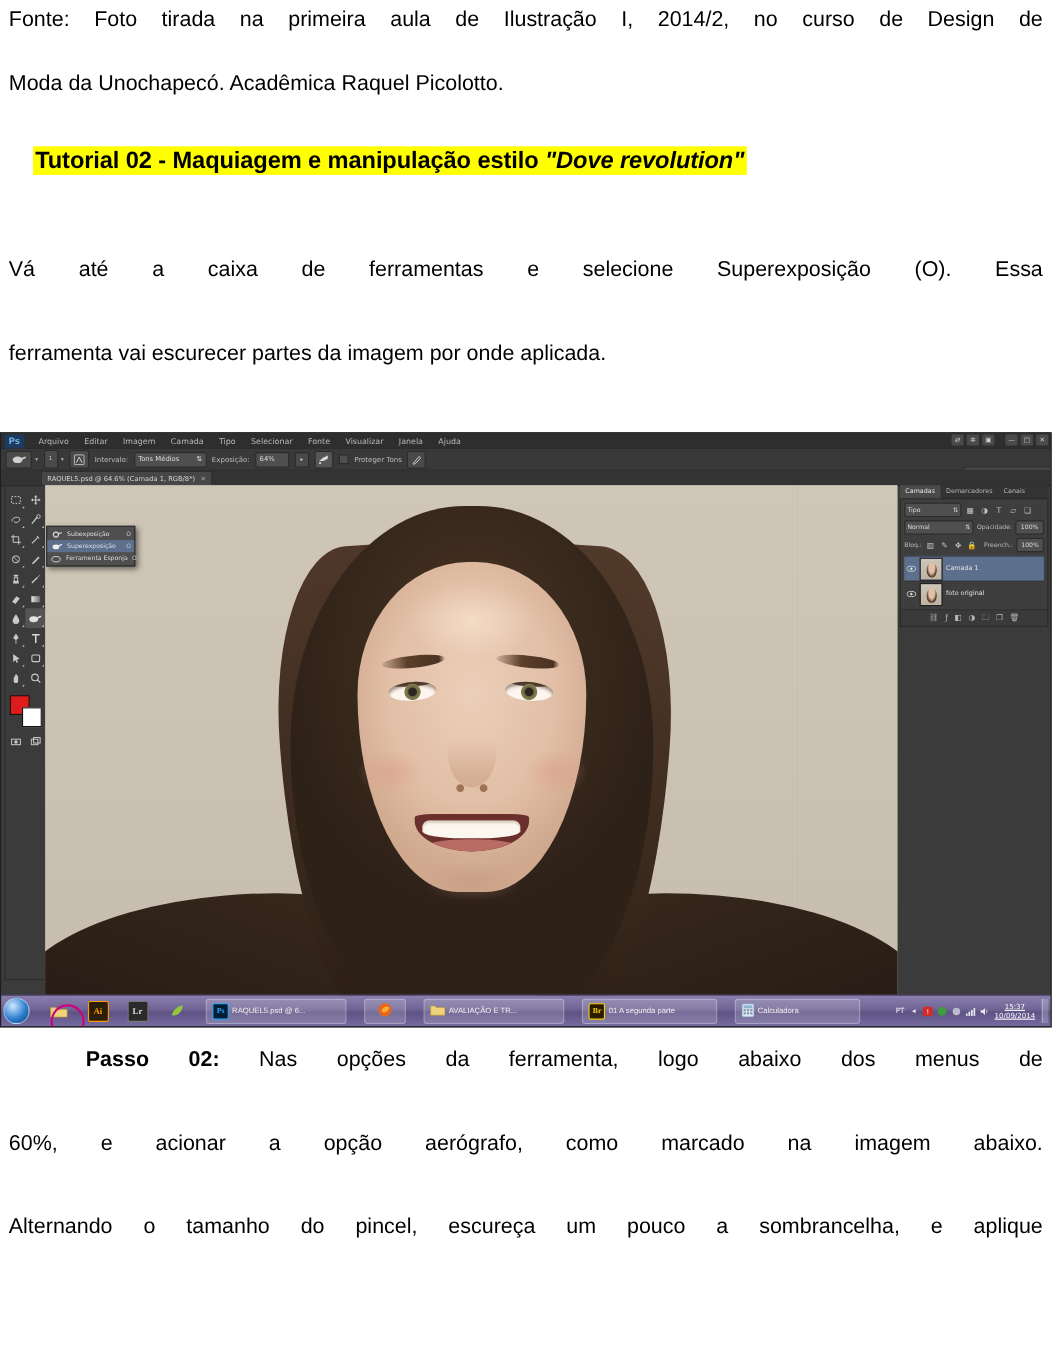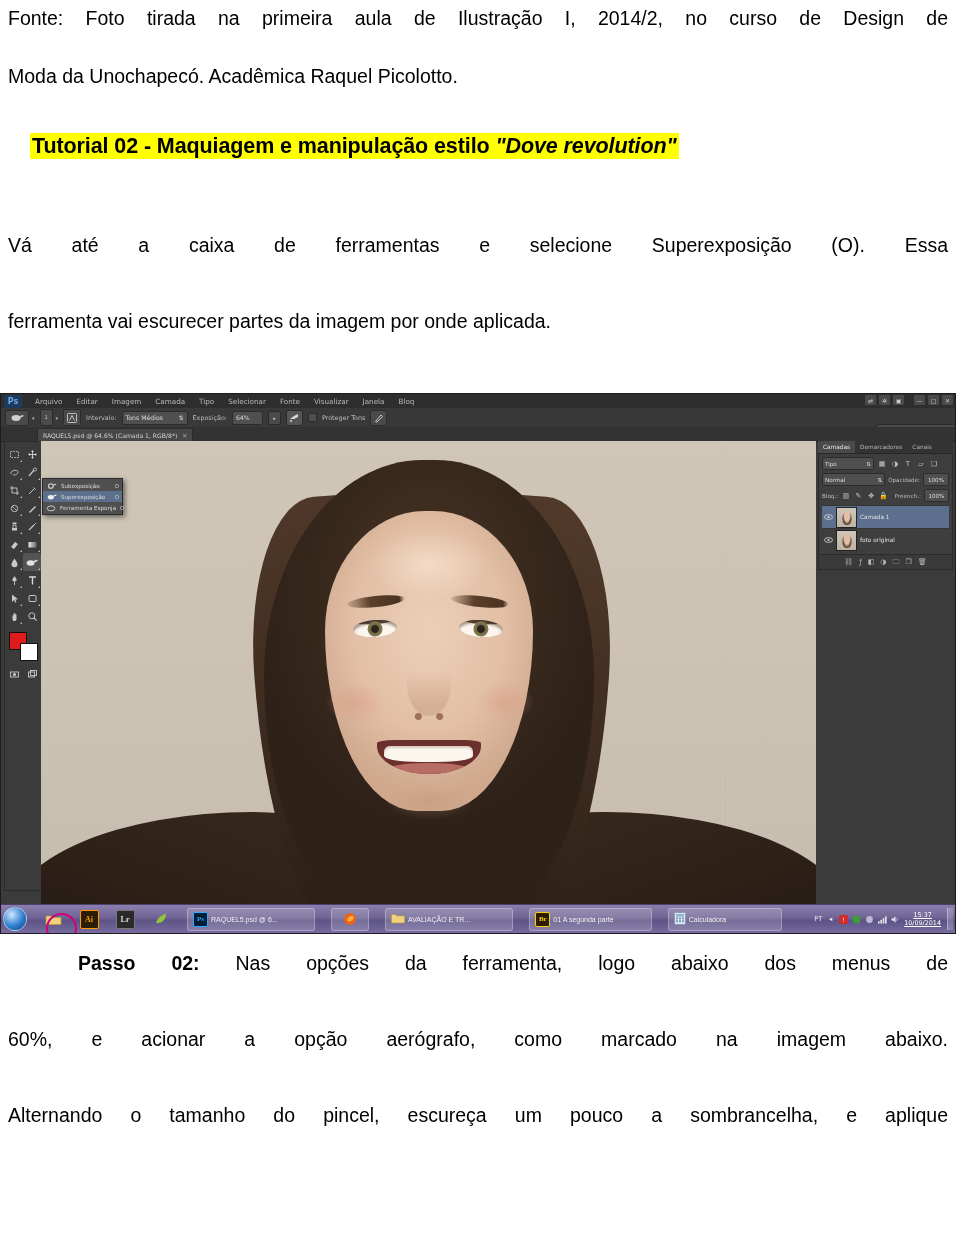--- a/index.html
+++ b/index.html
@@ -464,21 +464,21 @@
       <div class="ps-logo">Ps</div>
       <div class="ps-menu-item">Arquivo</div>
       <div class="ps-menu-item">Editar</div>
       <div class="ps-menu-item">Imagem</div>
       <div class="ps-menu-item">Camada</div>
       <div class="ps-menu-item">Tipo</div>
       <div class="ps-menu-item">Selecionar</div>
       <div class="ps-menu-item">Fonte</div>
       <div class="ps-menu-item">Visualizar</div>
       <div class="ps-menu-item">Janela</div>
-      <div class="ps-menu-item">Bloq</div>
+      <div class="ps-menu-item">Ajuda</div>
       <div class="ps-winbtns">
         <div class="wb">⇄</div>
         <div class="wb">✲</div>
         <div class="wb">▣</div>
         <div class="wb sep"></div>
         <div class="wb">—</div>
         <div class="wb">□</div>
         <div class="wb">✕</div>
       </div>
     </div>

